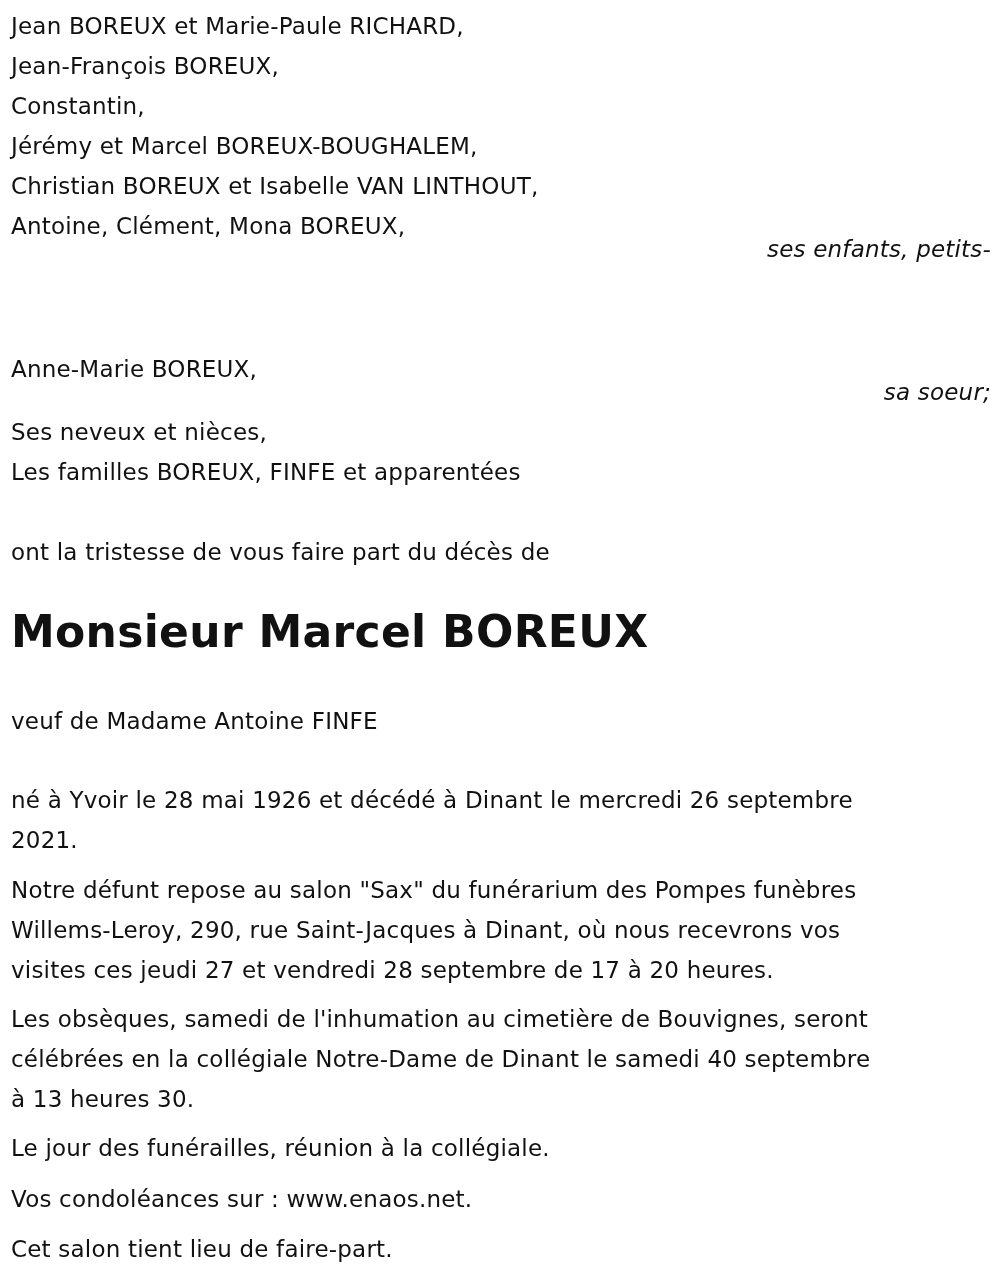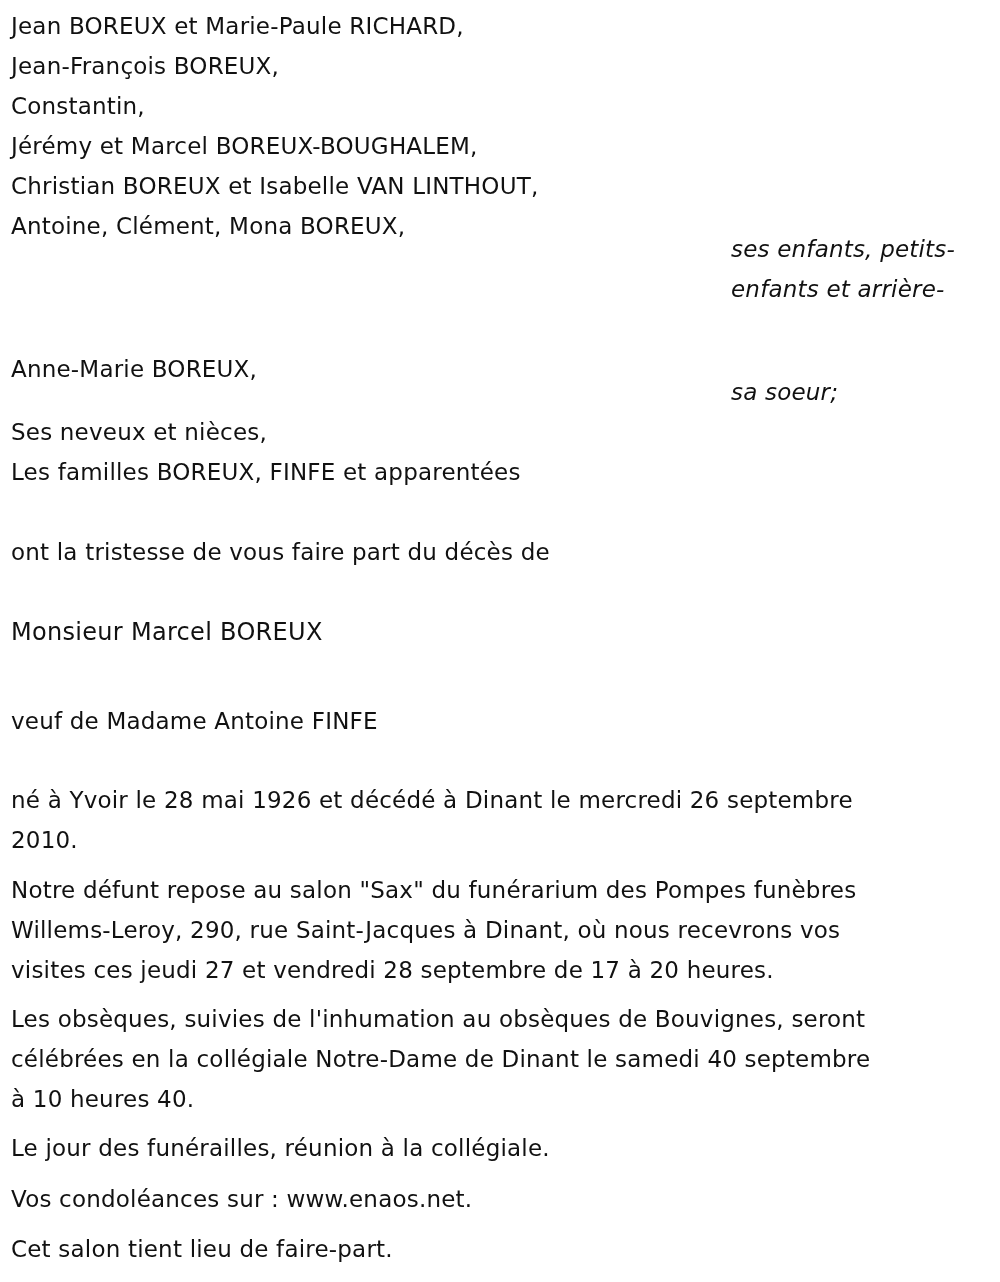--- a/index.html
+++ b/index.html
@@ -27,33 +27,34 @@
       position: absolute;
       left: 0;
       white-space: nowrap;
       line-height: 40px;
       height: 40px;
     }
     .right-block {
       position: absolute;
       right: 0;
       width: 260px;
+      text-align: right;
       font-style: italic;
       line-height: 40px;
     }
     .right-block .rline {
       display: block;
       white-space: nowrap;
       height: 40px;
     }
     .title {
       position: absolute;
       left: 0;
-      font-weight: normal;
-      font-size: 24px;
+      font-weight: bold;
+      font-size: 44px;
       line-height: 44px;
       white-space: nowrap;
       letter-spacing: 0.3px;
     }
   </style>
 </head>
 <body>
 
 <div class="doc">
 
@@ -61,45 +62,44 @@
     <div class="line" style="top:6px">Jean BOREUX et Marie-Paule RICHARD,</div>
     <div class="line" style="top:46px">Jean-François BOREUX,</div>
     <div class="line" style="top:86px">Constantin,</div>
     <div class="line" style="top:126px">Jérémy et Marcel BOREUX-BOUGHALEM,</div>
     <div class="line" style="top:166px">Christian BOREUX et Isabelle VAN LINTHOUT,</div>
     <div class="line" style="top:206px">Antoine, Clément, Mona BOREUX,</div>
   </div>
 
   <div class="right-block" style="top:229px">
     <span class="rline">ses enfants, petits-</span>
-    <span class="rline">enfants et arrière-</span>
   </div>
 
   <div class="line" style="top:349px">Anne-Marie BOREUX,</div>
   <div class="right-block" style="top:372px">
     <span class="rline">sa soeur;</span>
   </div>
 
   <div class="line" style="top:412px">Ses neveux et nièces,</div>
   <div class="line" style="top:452px">Les familles BOREUX, FINFE et apparentées</div>
 
   <div class="line" style="top:532px">ont la tristesse de vous faire part du décès de</div>
 
   <div class="title" style="top:610px">Monsieur Marcel BOREUX</div>
 
   <div class="line" style="top:701px">veuf de Madame Antoine FINFE</div>
 
   <div class="line" style="top:780px">né à Yvoir le 28 mai 1926 et décédé à Dinant le mercredi 26 septembre</div>
-  <div class="line" style="top:820px">2010.</div>
+  <div class="line" style="top:820px">2021.</div>
 
   <div class="line" style="top:870px">Notre défunt repose au salon "Sax" du funérarium des Pompes funèbres</div>
   <div class="line" style="top:910px">Willems-Leroy, 290, rue Saint-Jacques à Dinant, où nous recevrons vos</div>
   <div class="line" style="top:950px">visites ces jeudi 27 et vendredi 28 septembre de 17 à 20 heures.</div>
 
-  <div class="line" style="top:999px">Les obsèques, suivies de l'inhumation au obsèques de Bouvignes, seront</div>
+  <div class="line" style="top:999px">Les obsèques, samedi de l'inhumation au cimetière de Bouvignes, seront</div>
   <div class="line" style="top:1039px">célébrées en la collégiale Notre-Dame de Dinant le samedi 40 septembre</div>
-  <div class="line" style="top:1079px">à 10 heures 40.</div>
+  <div class="line" style="top:1079px">à 13 heures 30.</div>
 
   <div class="line" style="top:1128px">Le jour des funérailles, réunion à la collégiale.</div>
   <div class="line" style="top:1179px">Vos condoléances sur : www.enaos.net.</div>
   <div class="line" style="top:1229px">Cet salon tient lieu de faire-part.</div>
 
 </div>
 
 </body></html>

